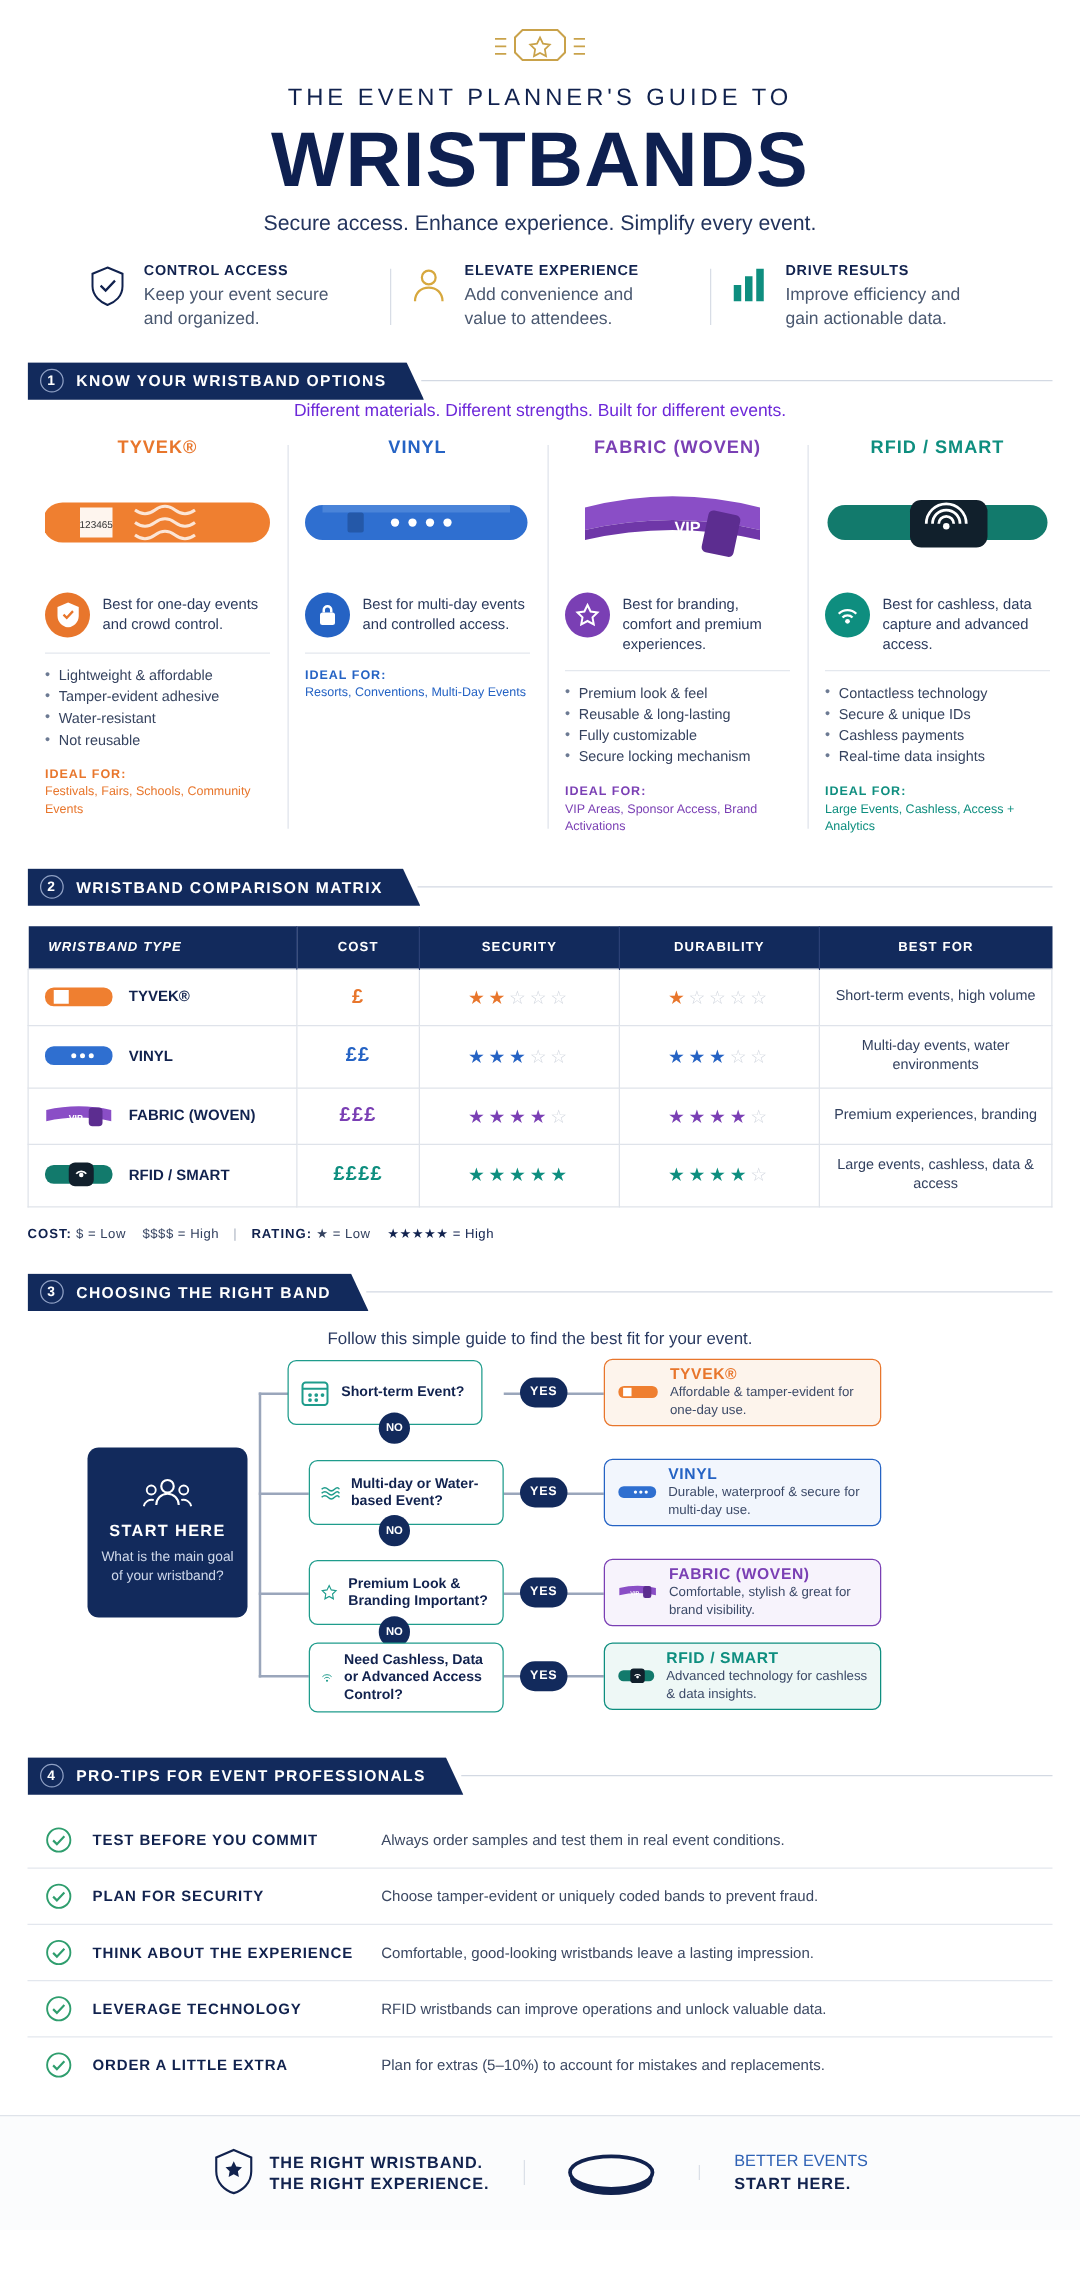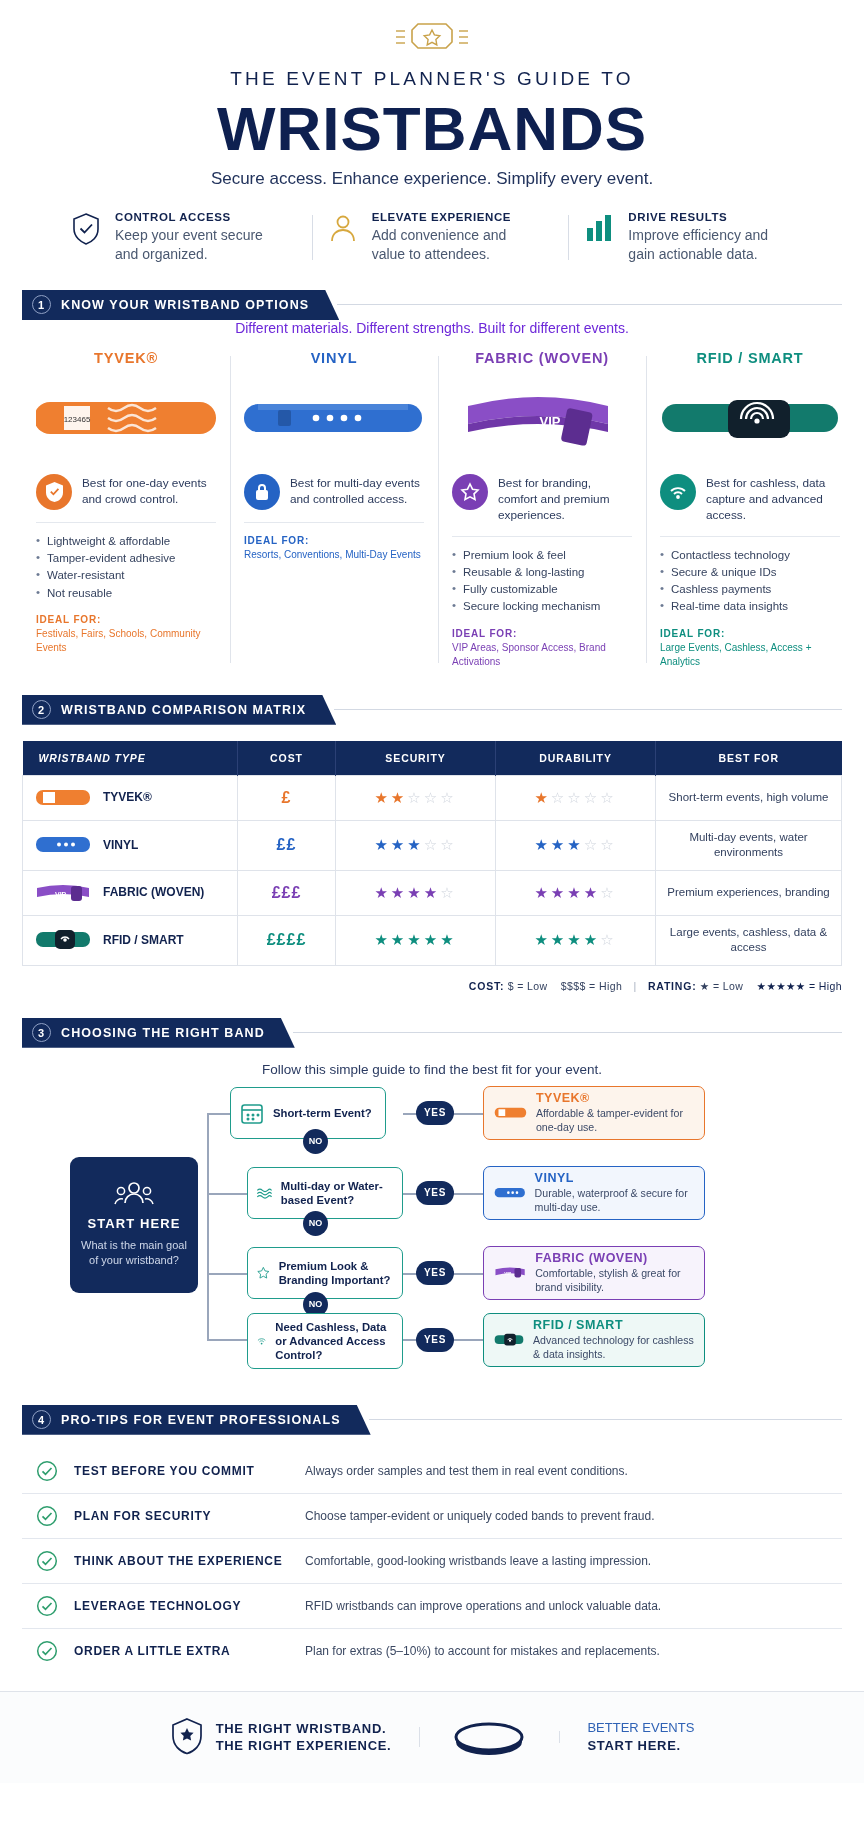--- a/index.html
+++ b/index.html
@@ -192,21 +192,21 @@
   .matrix tbody td.tname {
     text-align: left;
     padding-left: 12px;
   }
   .name-cell { display: flex; align-items: center; gap: 12px; }
   .name-cell .lbl { font-size: 12px; font-weight: bold; line-height: 1.2; }
   .cost { font-weight: bold; font-size: 16px; letter-spacing: 1px; }
   .stars { font-size: 15px; letter-spacing: 3px; white-space: nowrap; }
   .bestfor { font-size: 11.5px; color: #33415f; line-height: 1.35; }
   .legend {
-    text-align: right;
+    text-align: left;
     font-size: 10.5px;
     color: #33415f;
     margin-top: 14px;
     letter-spacing: 0.4px;
   }
   .legend b { color: #11224e; letter-spacing: 0.8px; }
   .legend .sep { color: #aab2c0; margin: 0 8px; }
 
   
   .flow-sub { text-align: center; font-size: 13.5px; color: #2a3a61; margin-top: 14px; }

